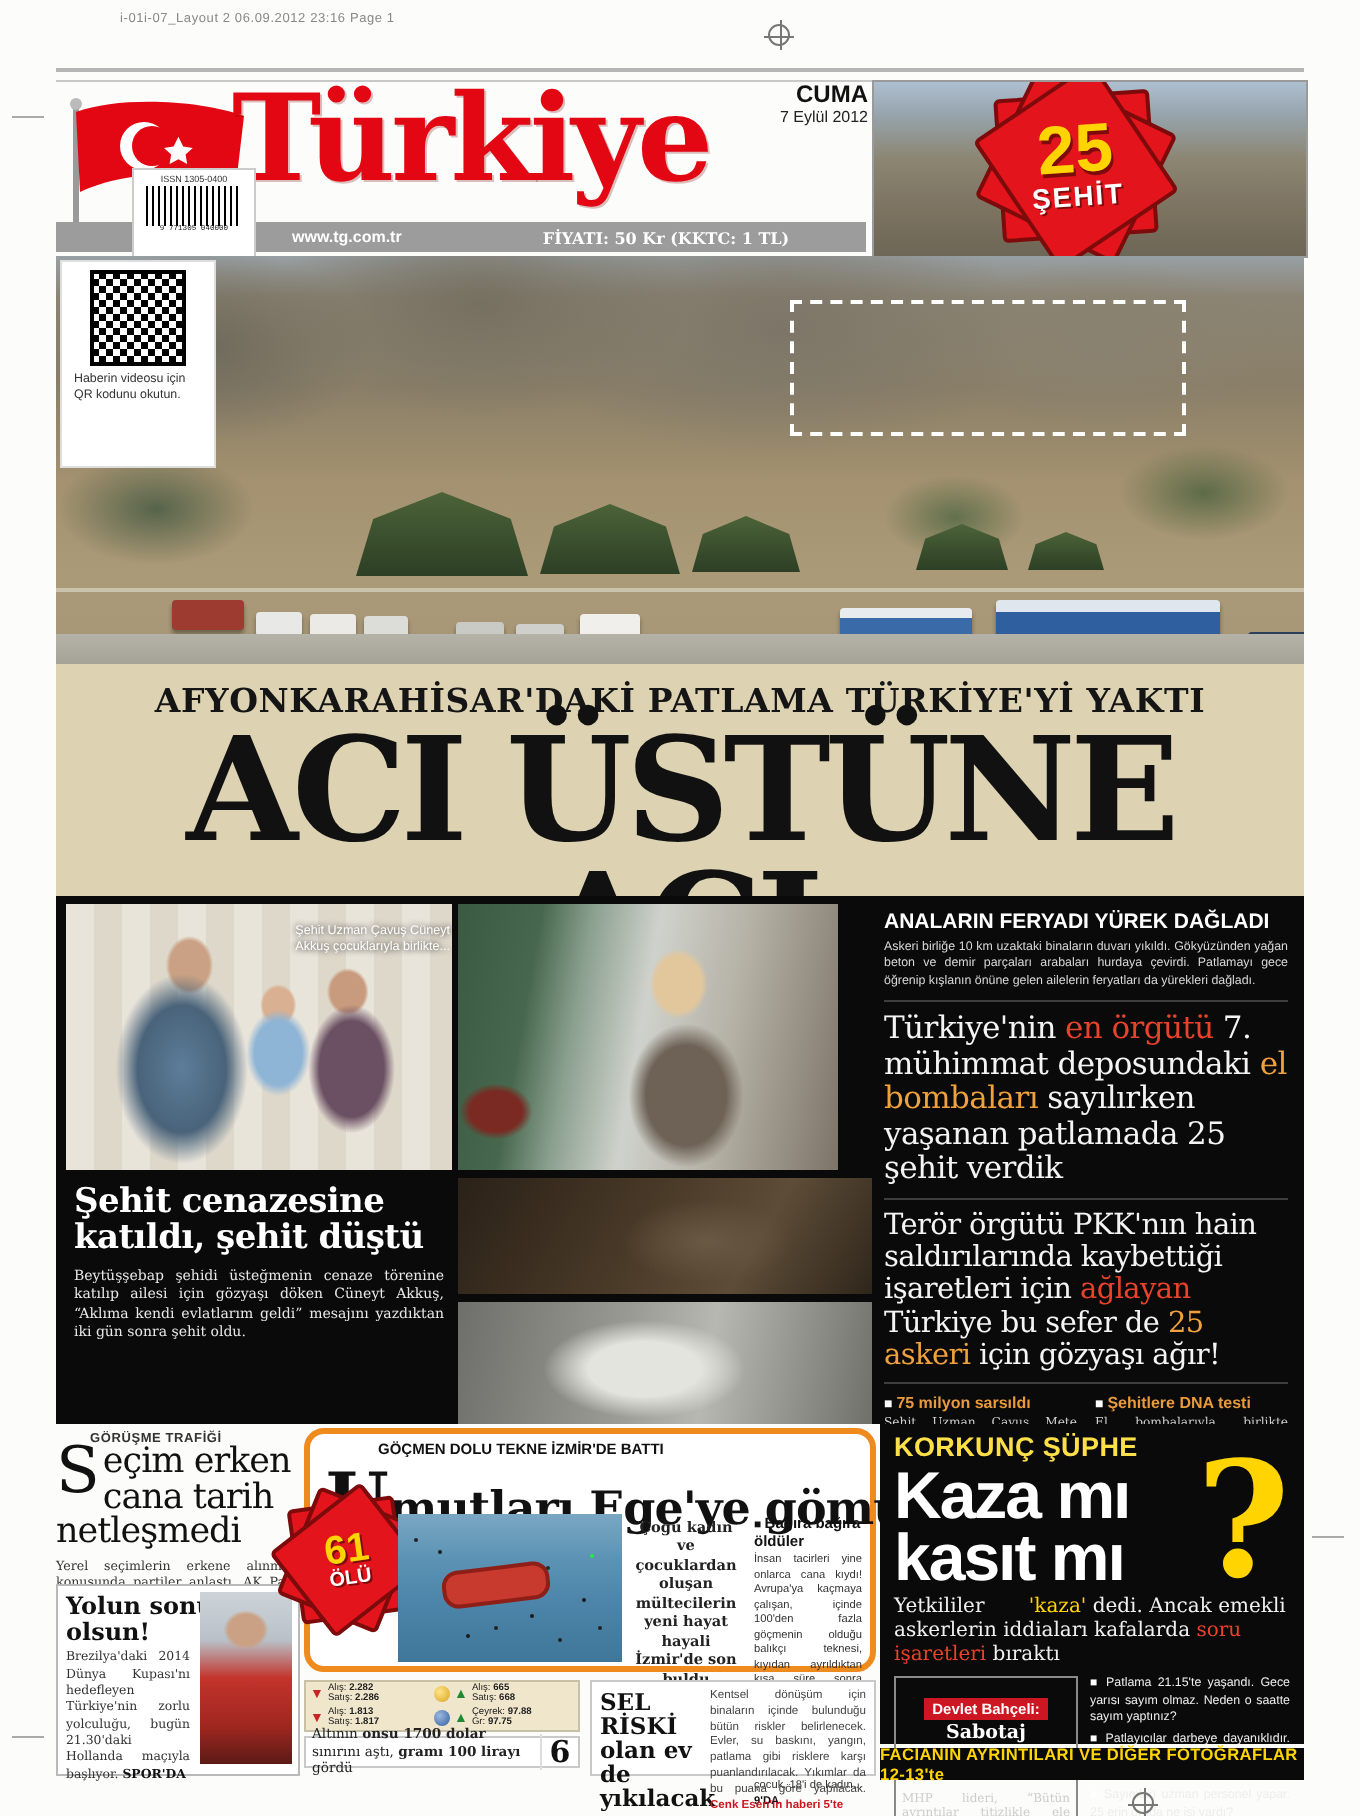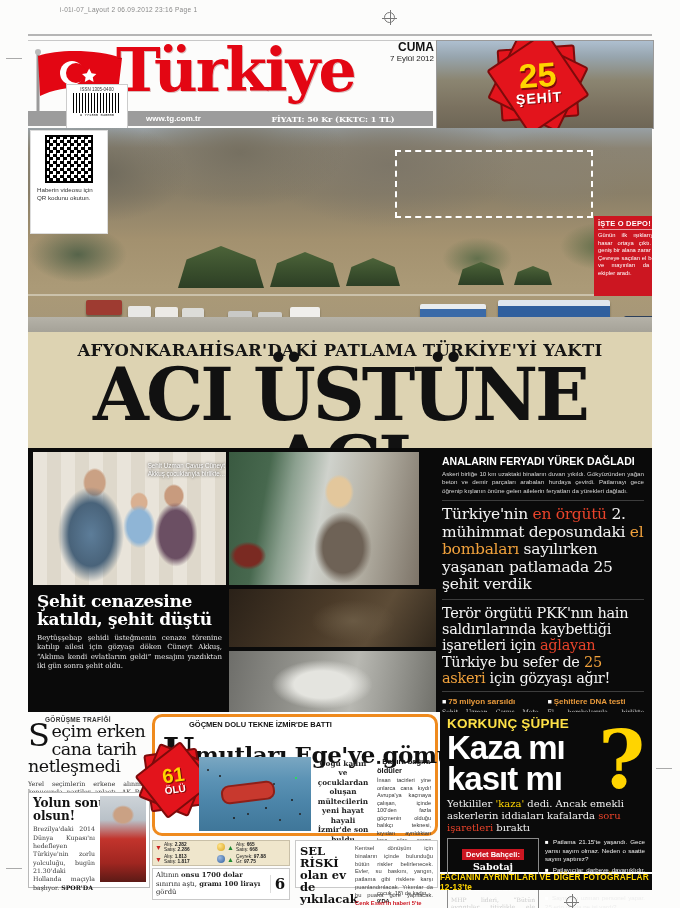--- a/index.html
+++ b/index.html
@@ -102,21 +102,21 @@
   .rpanel hr{border:none;border-top:1px solid #3d3d3d;margin:5px 0;}
   .deck1{font:15.5px/1.13 "DejaVu Serif",serif;color:#f4f4f4;letter-spacing:-.3px;}
   .deck2{font:14.5px/1.13 "DejaVu Serif",serif;color:#f4f4f4;letter-spacing:-.3px;}
   .cols{display:flex;gap:9px;margin-top:2px;}
   .cols .col{flex:1;}
   .cols h4{margin:0 0 2px;font:800 8px "Liberation Sans",sans-serif;color:#e89a3c;}
   .cols h4:before{content:"■ ";color:#fff;font-size:7px;}
   .cols p{margin:0;font:6.1px/1.4 "DejaVu Serif",serif;color:#cfcfcf;text-align:justify;}
   .seg-red{color:#e8432a;}
   .seg-orange{color:#f0a13c;}
-  .seg-yellow{color:#ffd400;}
+  .seg-yellow{color:#ffd400;margin-left:19px;}
   .seg-b{font-weight:bold;}
   
   .elect{left:28px;top:716px;width:122px;}
   .elect .kick{font:800 6.5px "Liberation Sans",sans-serif;color:#333;margin-left:17px;letter-spacing:.3px;}
   .elect h2{margin:0 0 4px;font:400 17.5px/1.0 "DejaVu Serif",serif;color:#111;letter-spacing:-.5px;}
   .elect h2::first-letter{font-size:32px;float:left;line-height:.78;padding-right:2px;}
   .elect p{margin:0;font:6.3px/1.4 "DejaVu Serif",serif;color:#333;text-align:justify;}
   .pref{font-weight:bold;color:#111;}
   .riobox{left:28px;top:792px;width:122px;height:96px;border:1px solid #b9b9b9;background:#fff;box-sizing:border-box;padding:4px;position:absolute;}
   .riobox h3{margin:0 0 3px;font:900 12px/1.05 "DejaVu Serif",serif;color:#111;}
@@ -145,21 +145,21 @@
   .mcol p{margin:0;font:5.6px/1.35 "Liberation Sans",sans-serif;color:#333;text-align:justify;}
   
   .ticker{left:152px;top:840px;width:138px;height:26px;background:#efe6cc;border:1px solid #c9c0a8;box-sizing:border-box;display:grid;grid-template-columns:1fr 12px 1fr;grid-template-rows:1fr 1fr;align-items:center;padding:0 2px;}
   .tcell{display:flex;align-items:center;gap:2px;font:4.8px "Liberation Sans",sans-serif;color:#222;}
   .tcell .ar{font-size:7px;line-height:1;}
   .ar.down{color:#cc2222;} .ar.up{color:#1f8a31;}
   .tcell .vals div{white-space:nowrap;} .tcell b{font-weight:bold;}
   .coin{width:8px;height:8px;border-radius:50%;margin:0 auto;}
   .coin.gold{background:radial-gradient(circle at 35% 35%,#ffe38a,#d9a520);}
   .coin.blue{background:radial-gradient(circle at 35% 35%,#9db9e0,#2f5f9e);}
-  .goldnote{left:152px;top:868px;width:138px;height:32px;border:1px solid #c9c9c9;background:#fff;box-sizing:border-box;display:flex;align-items:center;}
+  .goldnote{left:152px;top:868px;width:138px;height:16px;border:1px solid #c9c9c9;background:#fff;box-sizing:border-box;display:flex;align-items:center;}
   .goldnote .txt{flex:1;padding:1px 3px;font:6.8px/1.25 "DejaVu Serif",serif;color:#222;}
   .goldnote .pg{width:18px;text-align:center;font:900 15px "DejaVu Serif",serif;border-left:1px solid #ddd;}
   .flood{left:295px;top:840px;width:143px;height:48px;border:1px solid #c9c9c9;background:#fff;box-sizing:border-box;display:flex;gap:5px;padding:4px;}
   .flood h3{margin:0;width:50px;font:900 11.5px/1.05 "DejaVu Serif",serif;color:#111;}
   .flood p{margin:0;flex:1;font:5.8px/1.35 "Liberation Sans",sans-serif;color:#444;text-align:justify;}
   .flood .by{color:#cc1621;font-weight:bold;}
   
   .susp{left:440px;top:712px;width:212px;height:160px;background:#0a0a0a;box-sizing:border-box;padding:4px 7px;color:#fff;}
   .susp .kick{font:900 13.5px "Liberation Sans",sans-serif;color:#fde047;letter-spacing:.2px;}
   .ktitle{position:relative;margin-top:1px;}
@@ -240,24 +240,20 @@
     <div class="veh" style="left:127px;top:179px;width:23px;height:12px;background:#eceae6;"></div>
     <div class="veh" style="left:154px;top:180px;width:22px;height:11px;background:#dcdcd8;"></div>
     <div class="veh" style="left:200px;top:183px;width:24px;height:10px;background:#c9c9c6;"></div>
     <div class="veh" style="left:230px;top:184px;width:24px;height:10px;background:#cfcfcb;"></div>
     <div class="veh" style="left:262px;top:179px;width:30px;height:13px;background:#f0efec;"></div>
     <div class="veh" style="left:392px;top:176px;width:66px;height:17px;background:linear-gradient(180deg,#e8ecef 30%,#3a6aa8 30%);"></div>
     <div class="veh" style="left:470px;top:172px;width:112px;height:24px;background:linear-gradient(180deg,#dfe6ee 25%,#2f5f9e 25%);"></div>
     <div class="veh" style="left:596px;top:188px;width:34px;height:12px;background:#2c3f5a;"></div>
     <div class="road"></div>
     <div class="abs dashrect"></div>
-    <div class="abs depot">
-      <div class="t">İŞTE O DEPO!</div>
-      <div class="b">Günün ilk ışıklarıyla ağır hasar ortaya çıktı. Yangın geniş bir alana zarar vermişti. Çevreye saçılan el bombaları ve mayınları da uzman ekipler aradı.</div>
-    </div>
   </div>
 
   <div class="abs qrbox">
     <div class="qr"></div>
     <div class="qrnote">Haberin videosu için QR kodunu okutun.</div>
   </div>
 
   <div class="abs band">
     <div class="kicker1">AFYONKARAHİSAR'DAKİ PATLAMA TÜRKİYE'Yİ YAKTI</div>
     <div class="bigtitle">ACI ÜSTÜNE ACI</div>
@@ -275,21 +271,21 @@
       <h2>Şehit cenazesine katıldı, şehit düştü</h2>
       <div class="row">
         <div class="body">Beytüşşebap şehidi üsteğmenin cenaze törenine katılıp ailesi için gözyaşı döken Cüneyt Akkuş, “Aklıma kendi evlatlarım geldi” mesajını yazdıktan iki gün sonra şehit oldu.</div>
       </div>
     </div>
 
     <div class="abs rpanel">
       <h3>ANALARIN FERYADI YÜREK DAĞLADI</h3>
       <p class="sbody">Askeri birliğe 10 km uzaktaki binaların duvarı yıkıldı. Gökyüzünden yağan beton ve demir parçaları arabaları hurdaya çevirdi. Patlamayı gece öğrenip kışlanın önüne gelen ailelerin feryatları da yürekleri dağladı.</p>
       <hr>
-      <div class="deck1"><span>Türkiye'nin </span><span class="seg-red">en örgütü</span><span> 2. mühimmat deposundaki </span><span class="seg-orange">el bombaları</span><span> sayılırken yaşanan patlamada 25 şehit verdik</span></div>
+      <div class="deck1"><span>Türkiye'nin </span><span class="seg-red">en örgütü</span><span> 7. mühimmat deposundaki </span><span class="seg-orange">el bombaları</span><span> sayılırken yaşanan patlamada 25 şehit verdik</span></div>
       <hr>
       <div class="deck2"><span>Terör örgütü PKK'nın hain saldırılarında kaybettiği işaretleri için </span><span class="seg-red">ağlayan</span><span> Türkiye bu sefer de </span><span class="seg-orange">25 askeri</span><span> için gözyaşı ağır!</span></div>
       <hr>
       <div class="cols">
         <div class="col">
           <h4>75 milyon sarsıldı</h4>
           <p>Şehit Uzman Çavuş Mete Saraç Kışlası'ndaki patlama Türkiye'yi sarstı. Askerler, eskimo evlerine benzeyen ve 'İglo' tipi denilen depodaki el bombalarını sayarken patlama oldu. Patlamanın şiddetiyle askerlerin cesetleri tanınmaz hale geldi.</p>
         </div>
         <div class="col">
           <h4>Şehitlere DNA testi</h4>

